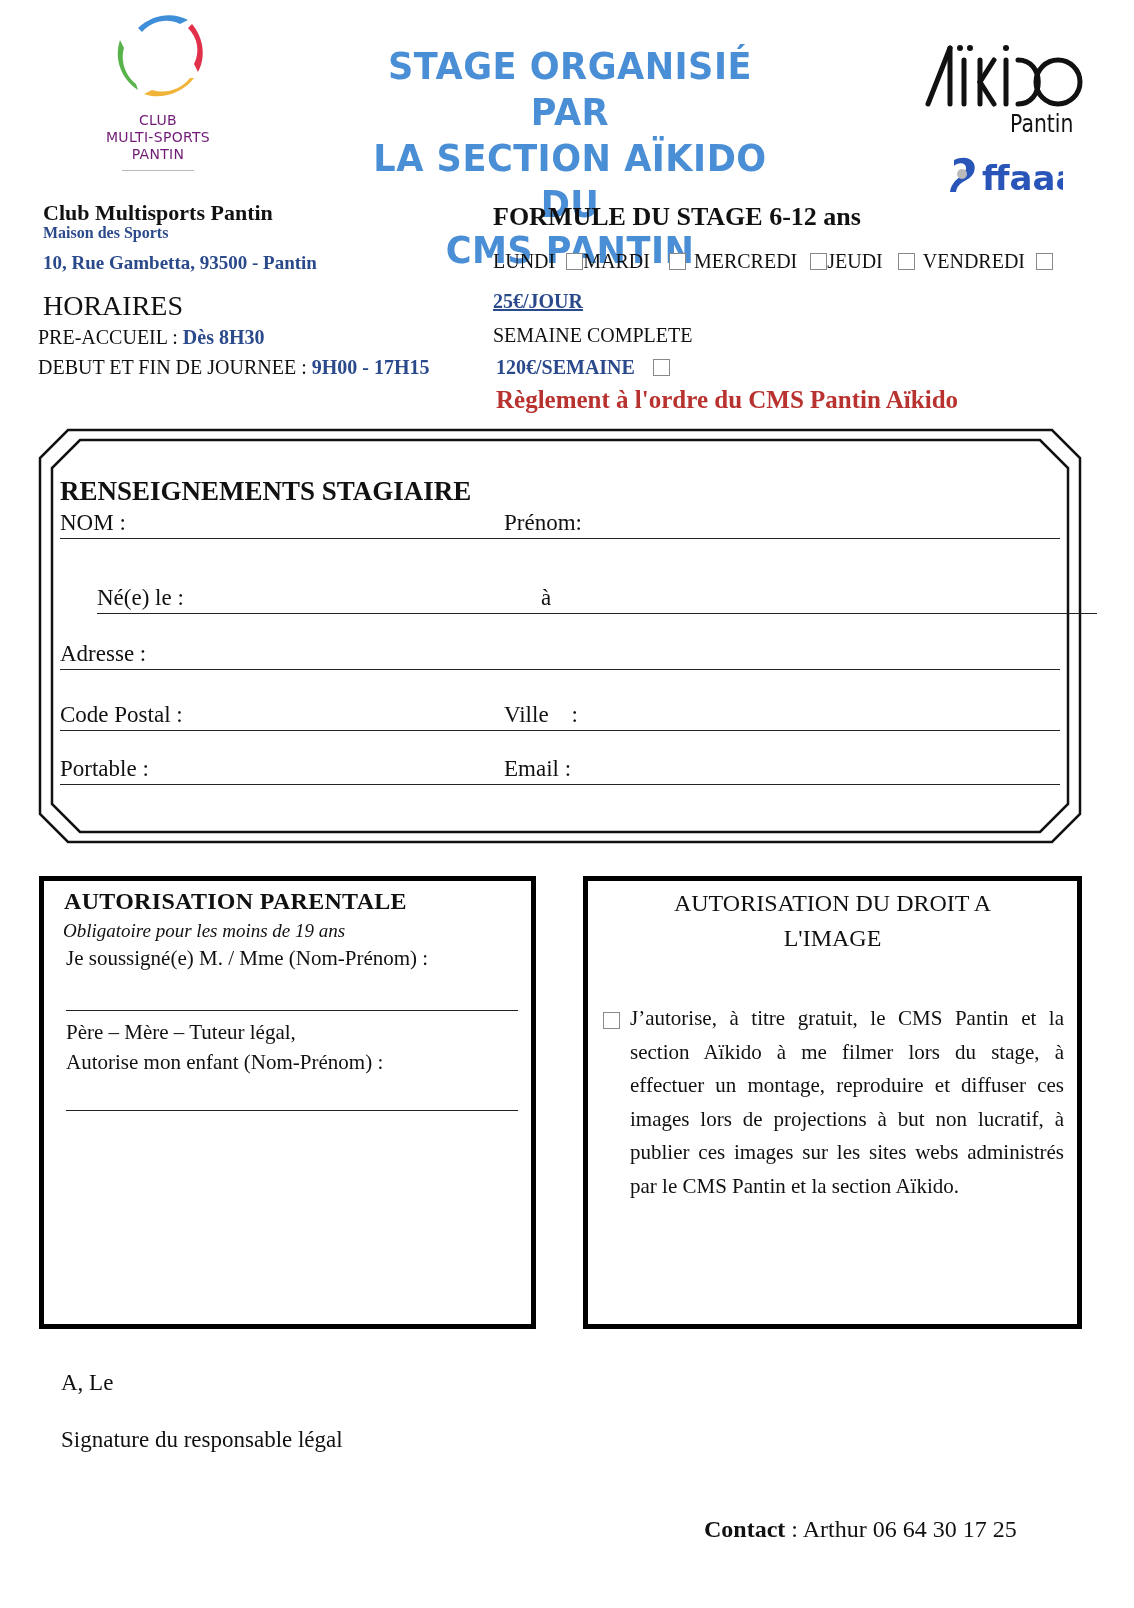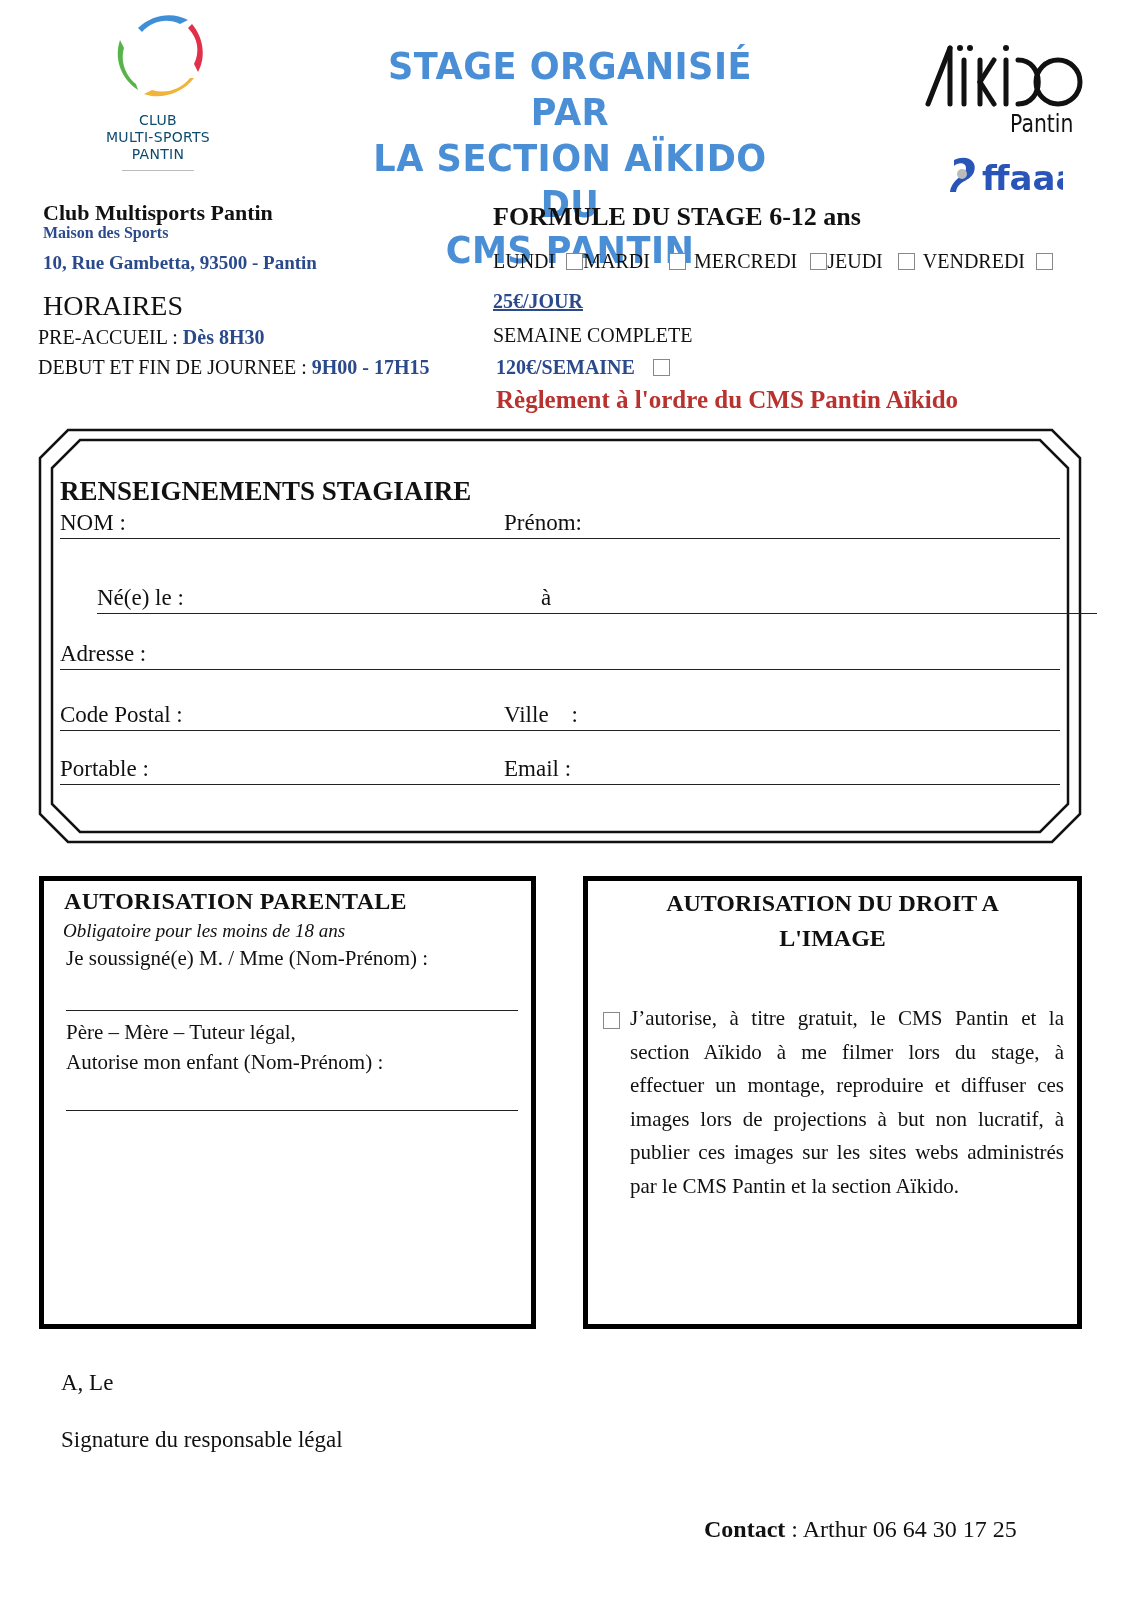--- a/index.html
+++ b/index.html
@@ -6,21 +6,21 @@
   body { width:1134px; height:1608px; position:relative; overflow:hidden;
          font-family:"Liberation Serif", "DejaVu Serif", serif; color:#111; }
   .abs { position:absolute; }
   .blue { color:#2b4a8b; }
   .red { color:#b8322f; }
   .cb { display:inline-block; width:17px; height:17px; border:1px solid #888; background:#fff; vertical-align:-2px; box-sizing:border-box; }
 
   
   #cms-logo { left:108px; top:6px; width:100px; height:100px; }
   #cms-logo-text { left:88px; top:112px; width:140px; text-align:center;
-     font-family:"DejaVu Sans", sans-serif; font-size:14px; line-height:17px; color:#0c4a6e; letter-spacing:0.3px; }
+     font-family:"DejaVu Sans", sans-serif; font-size:14px; line-height:17px; color:#701a75; letter-spacing:0.3px; }
   #cms-logo-line { left:122px; top:170px; width:72px; height:1px; background:#bbb; }
 
   #title { left:345px; top:44px; width:450px; text-align:center;
      font-family:"DejaVu Sans", sans-serif; font-weight:bold; font-size:37px; line-height:46px;
      color:#4a8fd6; letter-spacing:0.5px; transform:scaleX(0.95); }
 
   #aikido-logo { left:920px; top:38px; width:165px; height:70px; }
   #aikido-pantin { left:1010px; top:110px; font-family:"DejaVu Sans", sans-serif; font-size:24px; color:#111; transform:scaleX(0.85); transform-origin:left; }
   #ffaaa-logo { left:948px; top:152px; width:115px; height:48px; }
 
@@ -54,21 +54,21 @@
   #parent-sub { left:63px; top:920px; font-size:19px; font-style:italic; }
   #parent-l1 { left:66px; top:946px; font-size:21px; }
   #parent-line1 { left:66px; top:1010px; width:452px; height:1px; background:#222; }
   #parent-l2 { left:66px; top:1020px; font-size:21px; }
   #parent-l3 { left:66px; top:1050px; font-size:21px; }
   #parent-line2 { left:66px; top:1110px; width:452px; height:1px; background:#222; }
   #parent-body { left:66px; top:1110px; width:452px; font-size:21px; line-height:33px; text-align:justify; }
 
   
   #image-box { left:583px; top:876px; width:499px; height:453px; border:5px solid #000; box-sizing:border-box; }
-  #image-title { left:600px; top:886px; width:465px; text-align:center; font-size:24px; font-weight:bold; line-height:35px; }
+  #image-title { left:600px; top:886px; width:465px; text-align:center; font-size:24px; font-weight:normal; line-height:35px; }
   #image-cb { left:603px; top:1012px; }
   #image-body { left:630px; top:1002px; width:434px; font-size:21px; line-height:33.5px; text-align:justify; }
 
   #place-date { left:61px; top:1370px; font-size:23px; }
   #signature { left:61px; top:1427px; font-size:23px; }
   #contact { left:704px; top:1516px; font-size:24px; }
   #contact b { font-weight:bold; }
 </style>
 </head>
 <body>
@@ -164,21 +164,21 @@
   <span class="f1">Code Postal :</span>
   <span class="f2" style="white-space:pre;">Ville    :</span>
 </div>
 <div class="field-row" style="top:756px;">
   <span class="f1">Portable :</span>
   <span class="f2">Email :</span>
 </div>
 
 <div id="parent-box" class="abs"></div>
 <div id="parent-title" class="abs">AUTORISATION PARENTALE</div>
-<div id="parent-sub" class="abs">Obligatoire pour les moins de 18 ans</div>
+<div id="parent-sub" class="abs">Obligatoire pour les moins de 19 ans</div>
 <div id="parent-l1" class="abs">Je soussigné(e) M. / Mme (Nom-Prénom) :</div>
 <div id="parent-line1" class="abs"></div>
 <div id="parent-l2" class="abs">Père – Mère – Tuteur légal,</div>
 <div id="parent-l3" class="abs">Autorise mon enfant (Nom-Prénom) :</div>
 <div id="parent-line2" class="abs"></div>
 <div id="parent-body" class="abs">
 </div>
 
 <div id="image-box" class="abs"></div>
 <div id="image-title" class="abs">

